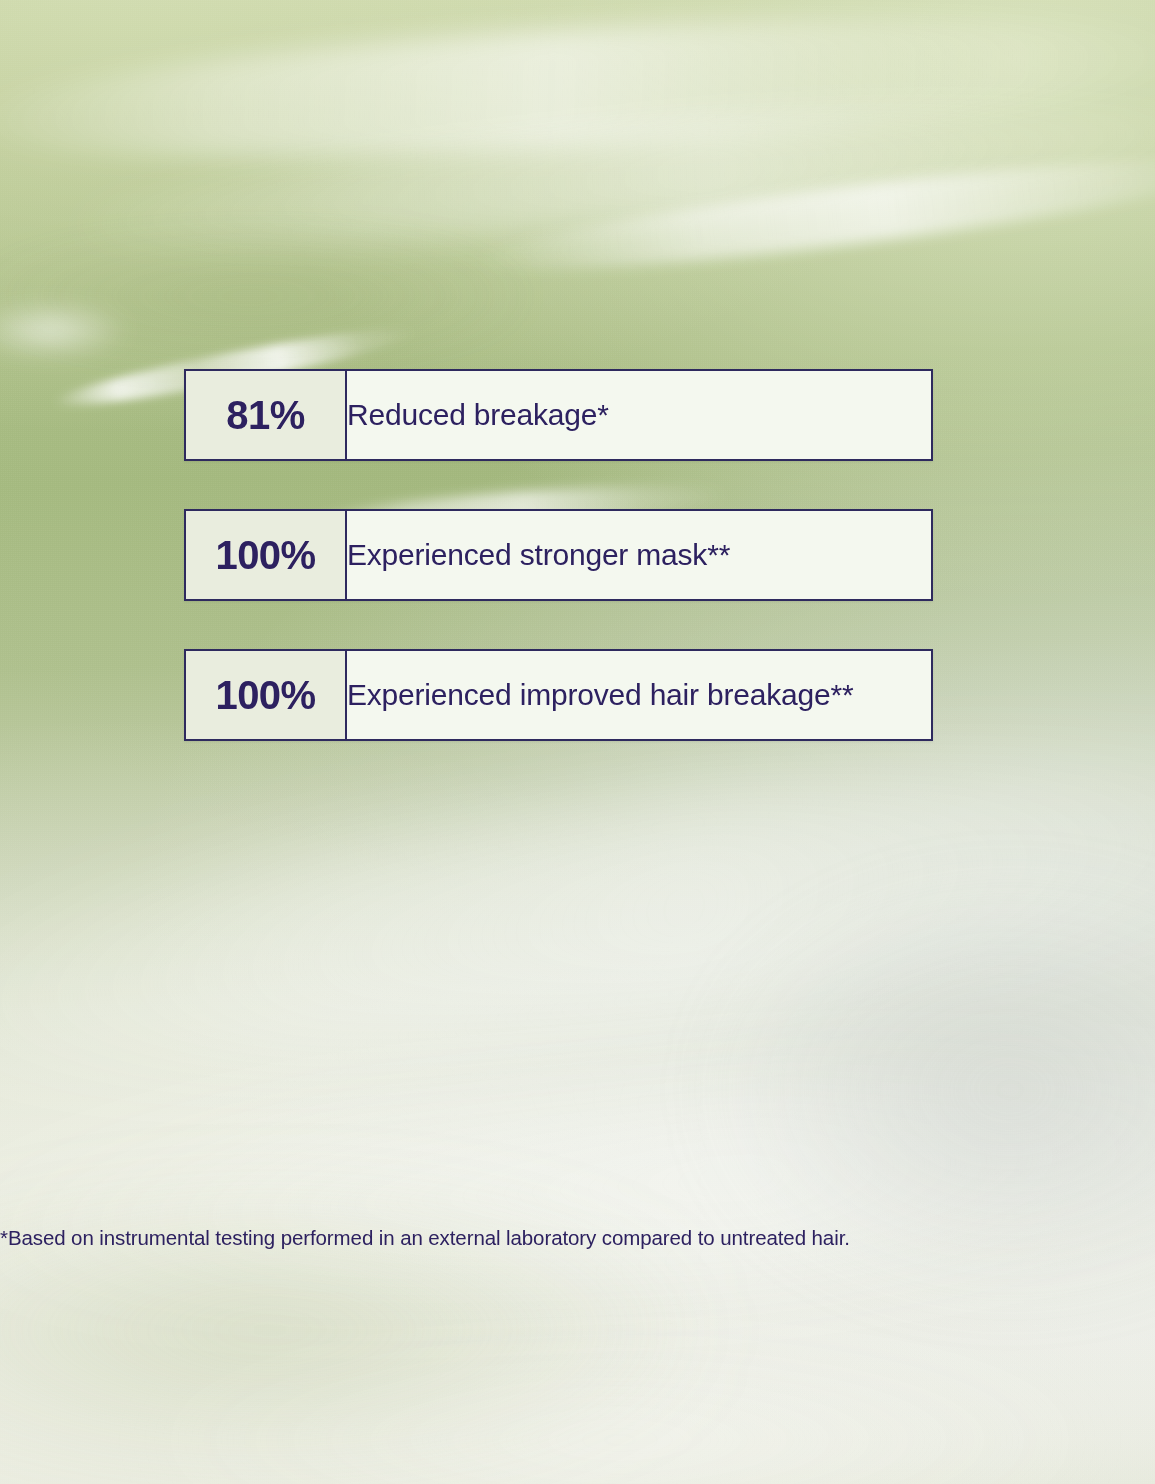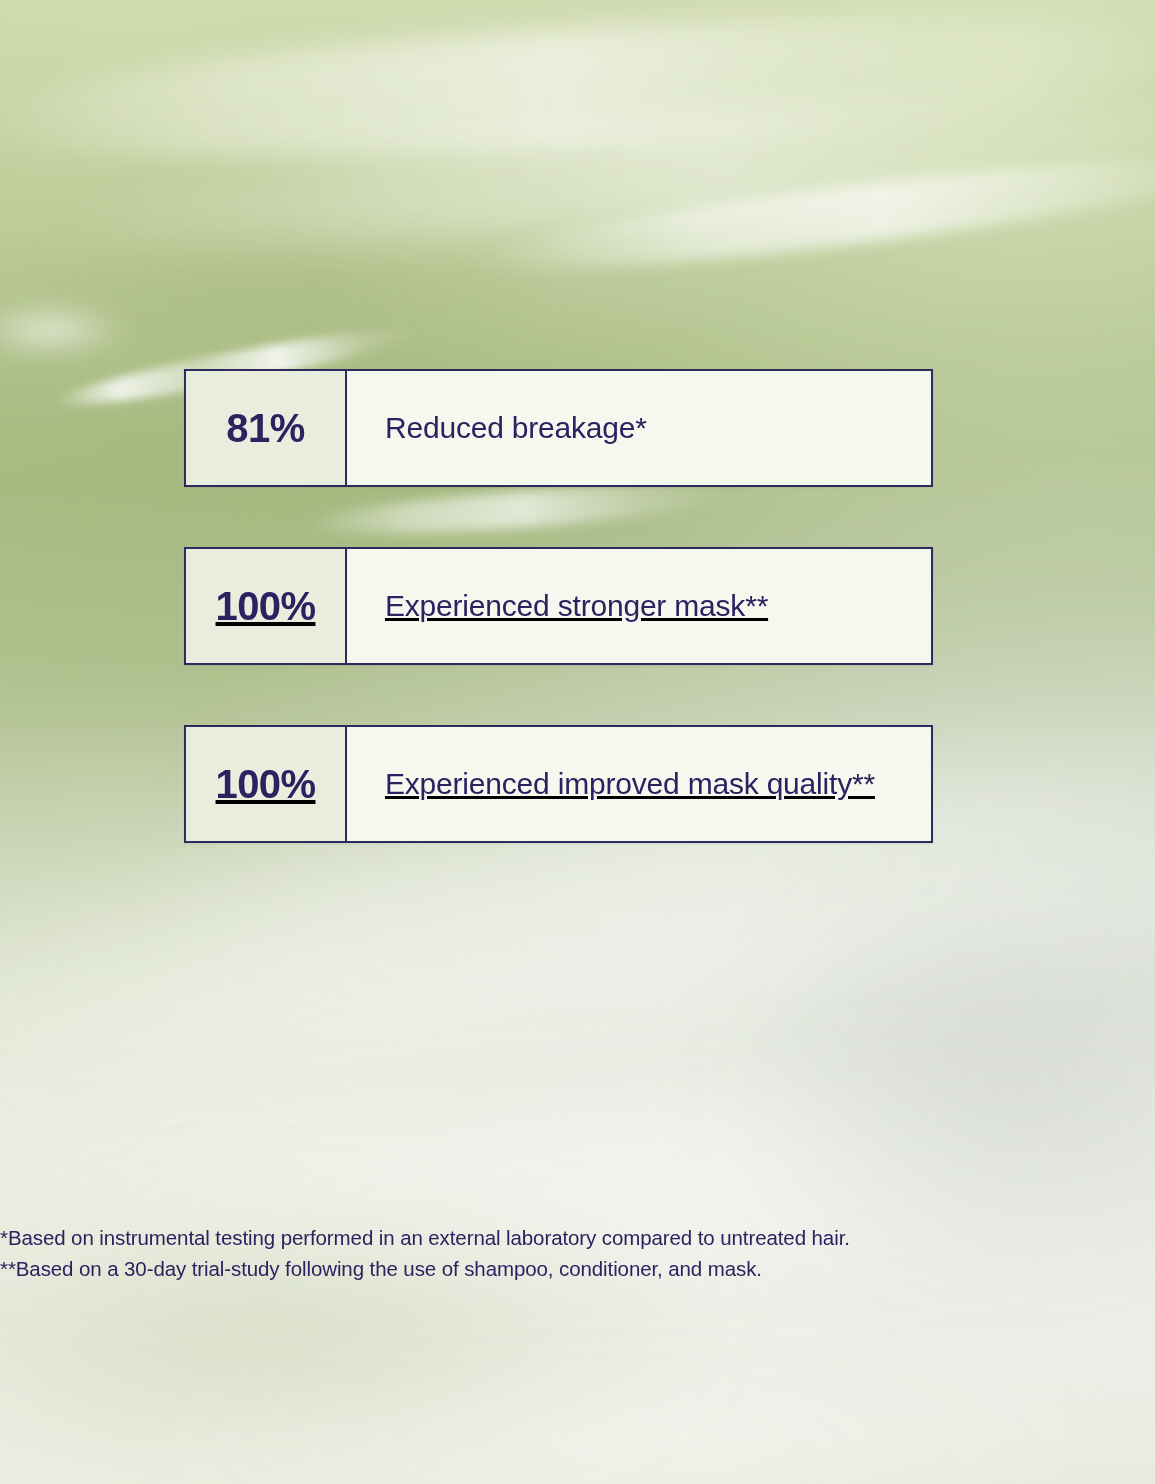--- a/index.html
+++ b/index.html
@@ -151,25 +151,25 @@
     top: 369px;
     width: 749px;
     z-index: 5;
   }
 
   .stat-row {
     display: flex;
     align-items: stretch;
     border: 2px solid #2e2a5e;
     box-sizing: border-box;
-    height: 118px;
+    height: 92px;
     background: #f4f8ef;
     box-shadow: 0 1px 2px rgba(60,70,45,0.10);
   }
-  .stat-row + .stat-row { margin-top: 60px; text-decoration: underline; }
+  .stat-row + .stat-row { margin-top: 48px; }
 
   .stat-value-cell {
     width: 161px;
     flex: 0 0 161px;
     box-sizing: border-box;
     border-right: 2px solid #2e2a5e;
     background: #e9edde;
     display: flex;
     align-items: center;
     justify-content: center;
@@ -182,21 +182,20 @@
     line-height: 1;
     white-space: nowrap;
   }
 
   .stat-label-cell {
     flex: 1 1 auto;
     box-sizing: border-box;
     background: #f4f8ef;
     display: flex;
     align-items: center;
-    padding-left: 38px;
     padding-right: 20px;
     text-align: center;
   }
   .stat-label {
     color: #2d2160;
     font-size: 30px;
     font-weight: 400;
     line-height: 1.15;
     letter-spacing: -0.2px;
     white-space: nowrap;
@@ -257,24 +256,23 @@
       <div class="stat-label-cell">
         <span class="stat-label">Experienced stronger mask**</span>
       </div>
     </div>
 
     <div class="stat-row">
       <div class="stat-value-cell">
         <span class="stat-value">100%</span>
       </div>
       <div class="stat-label-cell">
-        <span class="stat-label">Experienced improved mask quality**</span>
+        <span class="stat-label">Experienced improved hair breakage**</span>
       </div>
     </div>
 
   </div>
 
   <div class="footnotes">
     <span class="footnote-line">*Based on instrumental testing performed in an external laboratory compared to untreated hair.</span>
-    <span class="footnote-line">**Based on a 30-day trial-study following the use of shampoo, conditioner, and mask.</span>
   </div>
 
 </div>
 
 </body></html>

